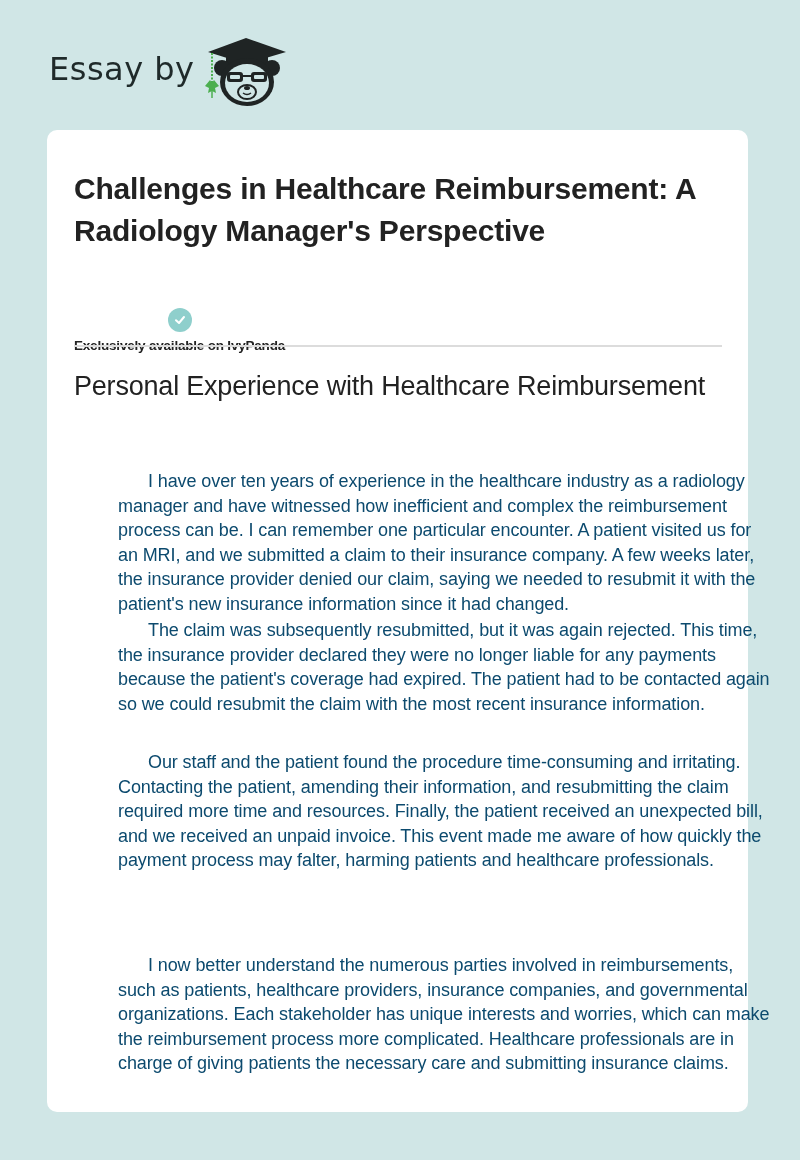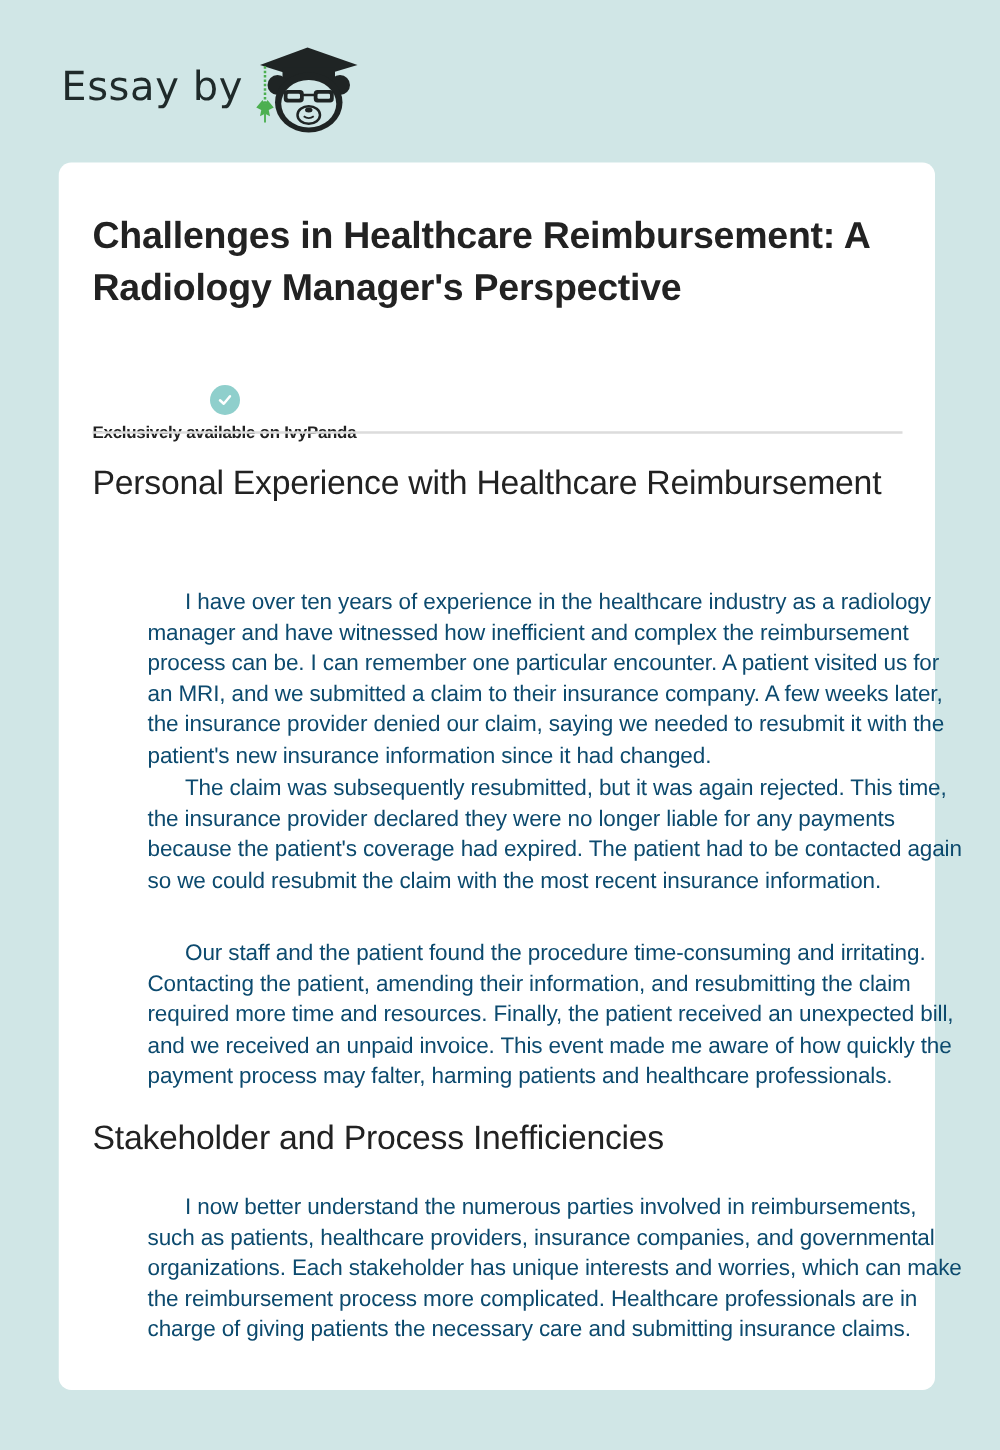--- a/index.html
+++ b/index.html
@@ -157,16 +157,15 @@
   </div>
 
   <div class="divider"></div>
 
   <h2 class="h2" style="top:236px;">Personal Experience with Healthcare Reimbursement</h2>
 
   <p class="para" style="top:339px;">I have over ten years of experience in the healthcare industry as a radiology manager and have witnessed how inefficient and complex the reimbursement process can be. I can remember one particular encounter. A patient visited us for an MRI, and we submitted a claim to their insurance company. A few weeks later, the insurance provider denied our claim, saying we needed to resubmit it with the patient's new insurance information since it had changed.</p>
   <p class="para" style="top:488px;">The claim was subsequently resubmitted, but it was again rejected. This time, the insurance provider declared they were no longer liable for any payments because the patient's coverage had expired. The patient had to be contacted again so we could resubmit the claim with the most recent insurance information.</p>
   <p class="para" style="top:620px;">Our staff and the patient found the procedure time-consuming and irritating. Contacting the patient, amending their information, and resubmitting the claim required more time and resources. Finally, the patient received an unexpected bill, and we received an unpaid invoice. This event made me aware of how quickly the payment process may falter, harming patients and healthcare professionals.</p>
 
-  <h2 class="h2" style="top:760px;">Stakeholder and Process Inefficiencies</h2>
 
   <p class="para" style="top:823px;">I now better understand the numerous parties involved in reimbursements, such as patients, healthcare providers, insurance companies, and governmental organizations. Each stakeholder has unique interests and worries, which can make the reimbursement process more complicated. Healthcare professionals are in charge of giving patients the necessary care and submitting insurance claims.</p>
 </div>
 
 </body></html>

